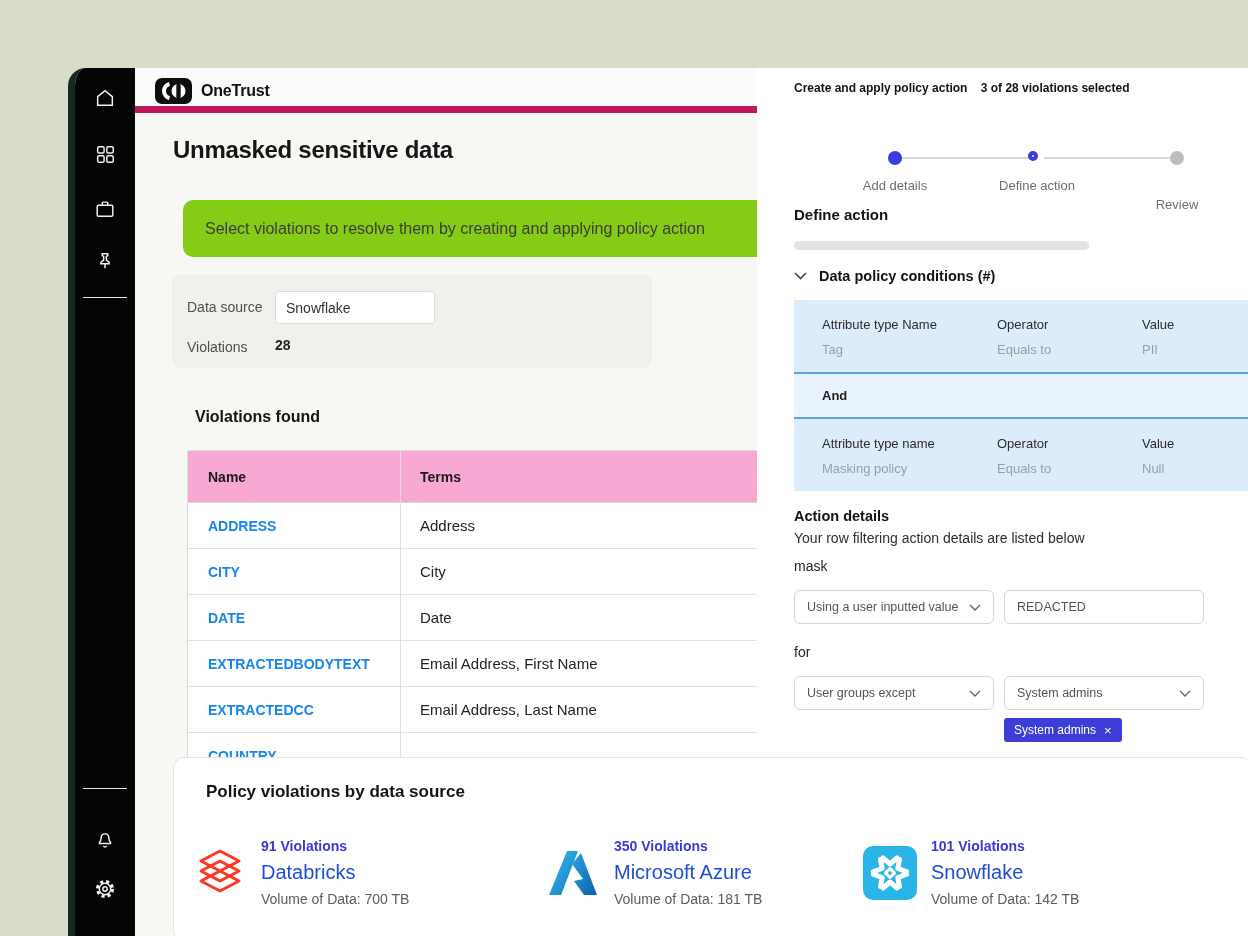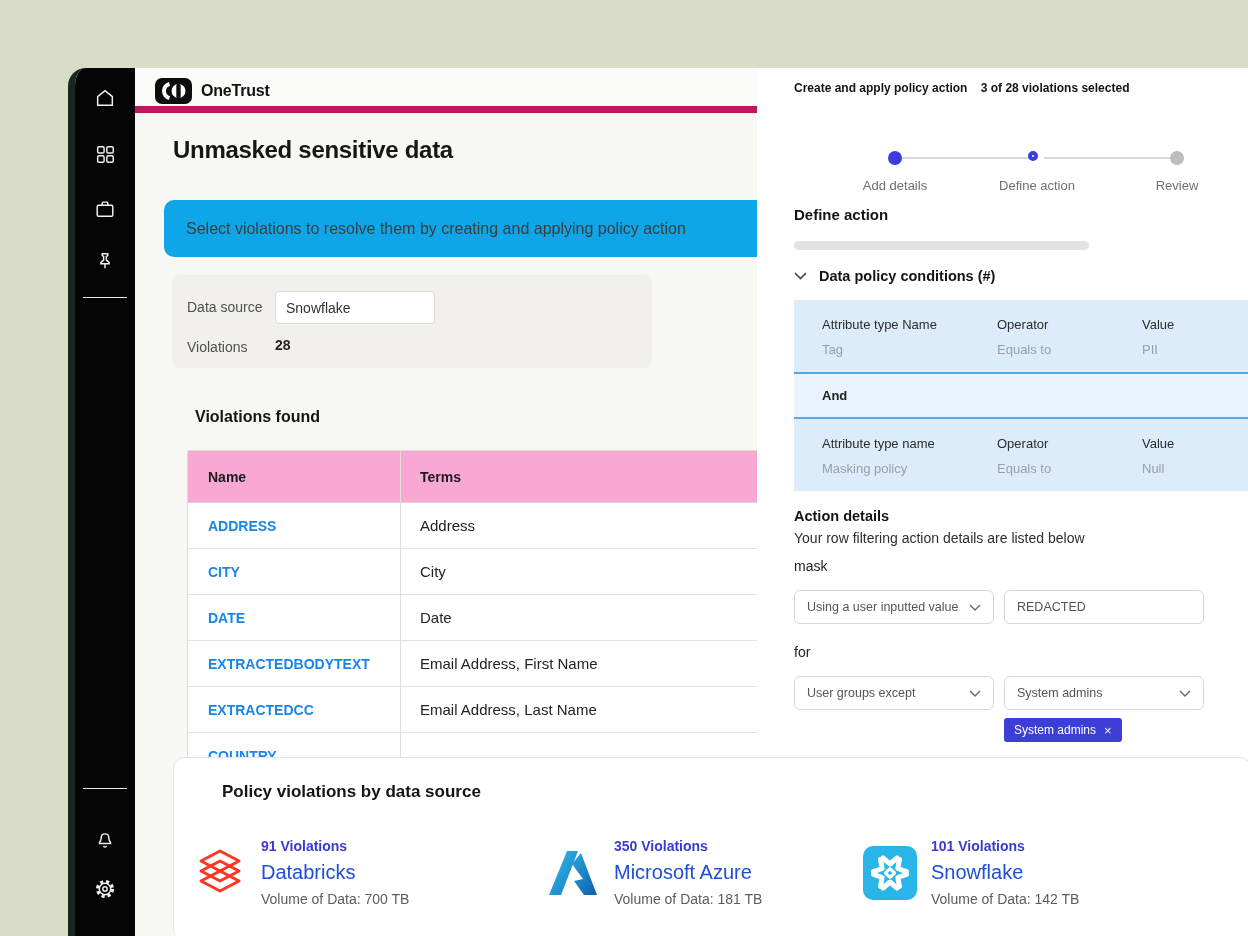--- a/index.html
+++ b/index.html
@@ -18,21 +18,21 @@
   .side-divider { position:absolute; left:8px; width:44px; height:0; border-top:1.5px solid #e8e8e8; }
 
   
   .main { position:absolute; left:60px; top:0; right:0; bottom:0; background:#f7f7f4; z-index:1; }
   .topbar { position:absolute; left:0; top:0; right:0; height:45px; background:#fbfbf9; border-bottom:7px solid #be185d; }
   .brand { position:absolute; left:20px; top:10px; display:flex; align-items:center; gap:9px; }
   .brand-name { font-size:16px; font-weight:bold; letter-spacing:-0.2px; color:#111; }
 
   .page-title { position:absolute; left:38px; top:68px; font-size:24px; font-weight:bold; letter-spacing:-0.3px; color:#161616; }
 
-  .banner { position:absolute; left:29px; top:132px; width:640px; height:57px; background:#0ea5e9; border-radius:10px;
+  .banner { position:absolute; left:48px; top:132px; width:640px; height:57px; background:#84cc16; border-radius:10px;
     display:flex; align-items:center; padding-left:22px; font-size:16px; color:#3d3d3d; }
 
   .summary-box { position:absolute; left:37px; top:207px; width:480px; height:93px; background:#f1f0ec; border-radius:8px; }
   .summary-label { position:absolute; left:15px; font-size:14px; color:#4f4f4f; }
   .summary-input { position:absolute; left:103px; top:16px; width:160px; height:33px; background:#fff; border:1px solid #dcdcda;
     border-radius:4px; font-size:14px; color:#333; padding:0 10px; font-family:"Liberation Sans", sans-serif; }
   .summary-count { position:absolute; left:103px; top:62px; font-size:14px; font-weight:bold; color:#222; }
 
   .table-title { position:absolute; left:52px; top:340px; font-size:16px; font-weight:bold; color:#141414;margin-left:8px; }
 
@@ -82,21 +82,21 @@
     font-size:12.5px; color:#555; padding:0 12px; font-family:"Liberation Sans", sans-serif; }
 
   .chip { position:absolute; left:247px; top:650px; height:24px; background:#3d3dd8; border-radius:3px;
     display:flex; align-items:center; gap:8px; padding:0 10px; cursor:pointer; }
   .chip .txt { font-size:12px; color:#fff; }
   .chip .x { font-size:13px; color:#fff; line-height:1; cursor:pointer; }
 
   
   .bottom-panel { position:absolute; left:98px; top:689px; right:-4px; bottom:-6px; background:#ffffff;
     border:1px solid #e5e5e2; border-radius:12px; z-index:3; }
-  .bp-title { position:absolute; left:32px; top:24px; font-size:17px; font-weight:bold; color:#141414;margin-left:16px; }
+  .bp-title { position:absolute; left:32px; top:24px; font-size:17px; font-weight:bold; color:#141414; }
   .bp-card { position:absolute; top:80px; display:flex; align-items:flex-start; gap:14px; cursor:pointer; }
   .bp-logo { width:54px; height:54px; margin-top:8px; display:flex; align-items:center; justify-content:center; }
   .bp-violations { font-size:14px; font-weight:bold; color:#3a3ad1; }
   .bp-source { font-size:20px; color:#1d4ed8; margin-top:7px; }
   .bp-volume { font-size:14px; color:#5c5c5c; margin-top:7px; }
   .snowflake-badge { width:54px; height:54px; background:#29b5e8; border-radius:10px; display:flex; align-items:center; justify-content:center; }
 </style>
 </head>
 <body>
 
@@ -211,21 +211,21 @@
       <span>3 of 28 violations selected</span>
     </div>
 
     <div class="step-line" style="left:145px; width:135px;"></div>
     <div class="step-line" style="left:287px; width:133px;"></div>
     <div class="step-dot dot-complete" style="left:131px;"></div>
     <div class="step-dot dot-current" style="left:271px;"></div>
     <div class="step-dot dot-upcoming" style="left:413px;"></div>
     <div class="step-label" style="left:68px;">Add details</div>
     <div class="step-label" style="left:210px;">Define action</div>
-    <div class="step-label" style="left:350px;">Review</div>
+    <div class="step-label" style="left:350px;margin-top:19px;">Review</div>
 
     <div class="define-action">Define action</div>
     <div class="progress"></div>
 
     <div class="cond-head">
       <svg width="13" height="8" viewBox="0 0 13 8">
         <polyline points="1,1 6.5,6.5 12,1" stroke="#444" stroke-width="1.6" fill="none"></polyline>
       </svg>
       <span class="label">Data policy conditions (#)</span>
     </div>

